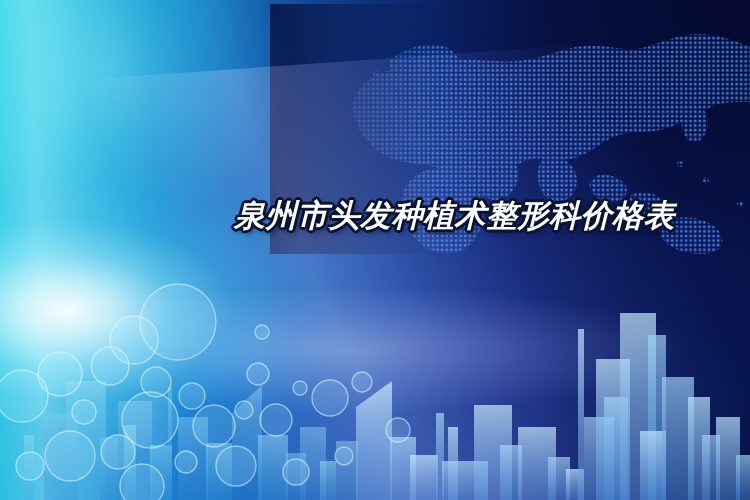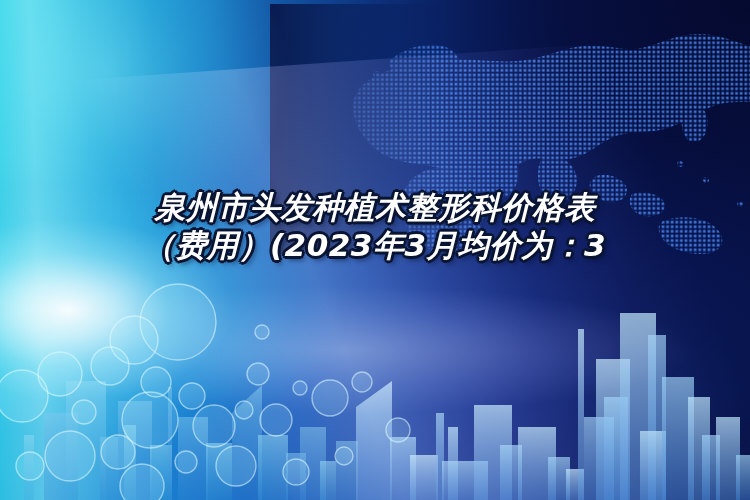--- a/index.html
+++ b/index.html
@@ -112,24 +112,24 @@
   }
   .skyline svg{display:block;width:100%;height:100%;}
 
   
   .bubbles{position:absolute;left:0;bottom:0;width:460px;height:230px;}
   .bubbles svg{display:block;width:100%;height:100%;}
 
   
   .headline{
     position:absolute;
-    left:50%; top:188px;
+    left:50%; top:196px;
     transform:translateX(-50%);
     width:600px;
-    text-align:center;
+    text-align:right;
     z-index:40;
   }
   .hl-line{
     display:block;
     font-size:31px;
     line-height:38px;
     font-weight:bold;
     font-style:italic;
     letter-spacing:0.5px;
     color:#ffffff;
@@ -323,16 +323,15 @@
         <circle cx="344" cy="186" r="9"></circle>
         <circle cx="398" cy="160" r="12"></circle>
         <circle cx="142" cy="216" r="22"></circle>
         <circle cx="262" cy="62" r="7"></circle>
       </g>
     </svg>
   </div>
 
   <div class="headline">
     <span class="hl-line">泉州市头发种植术整形科价格表</span>
-    <span class="hl-line">（费用）(2023年3月均价为：3</span>
   </div>
 
 </div>
 
 </body></html>

